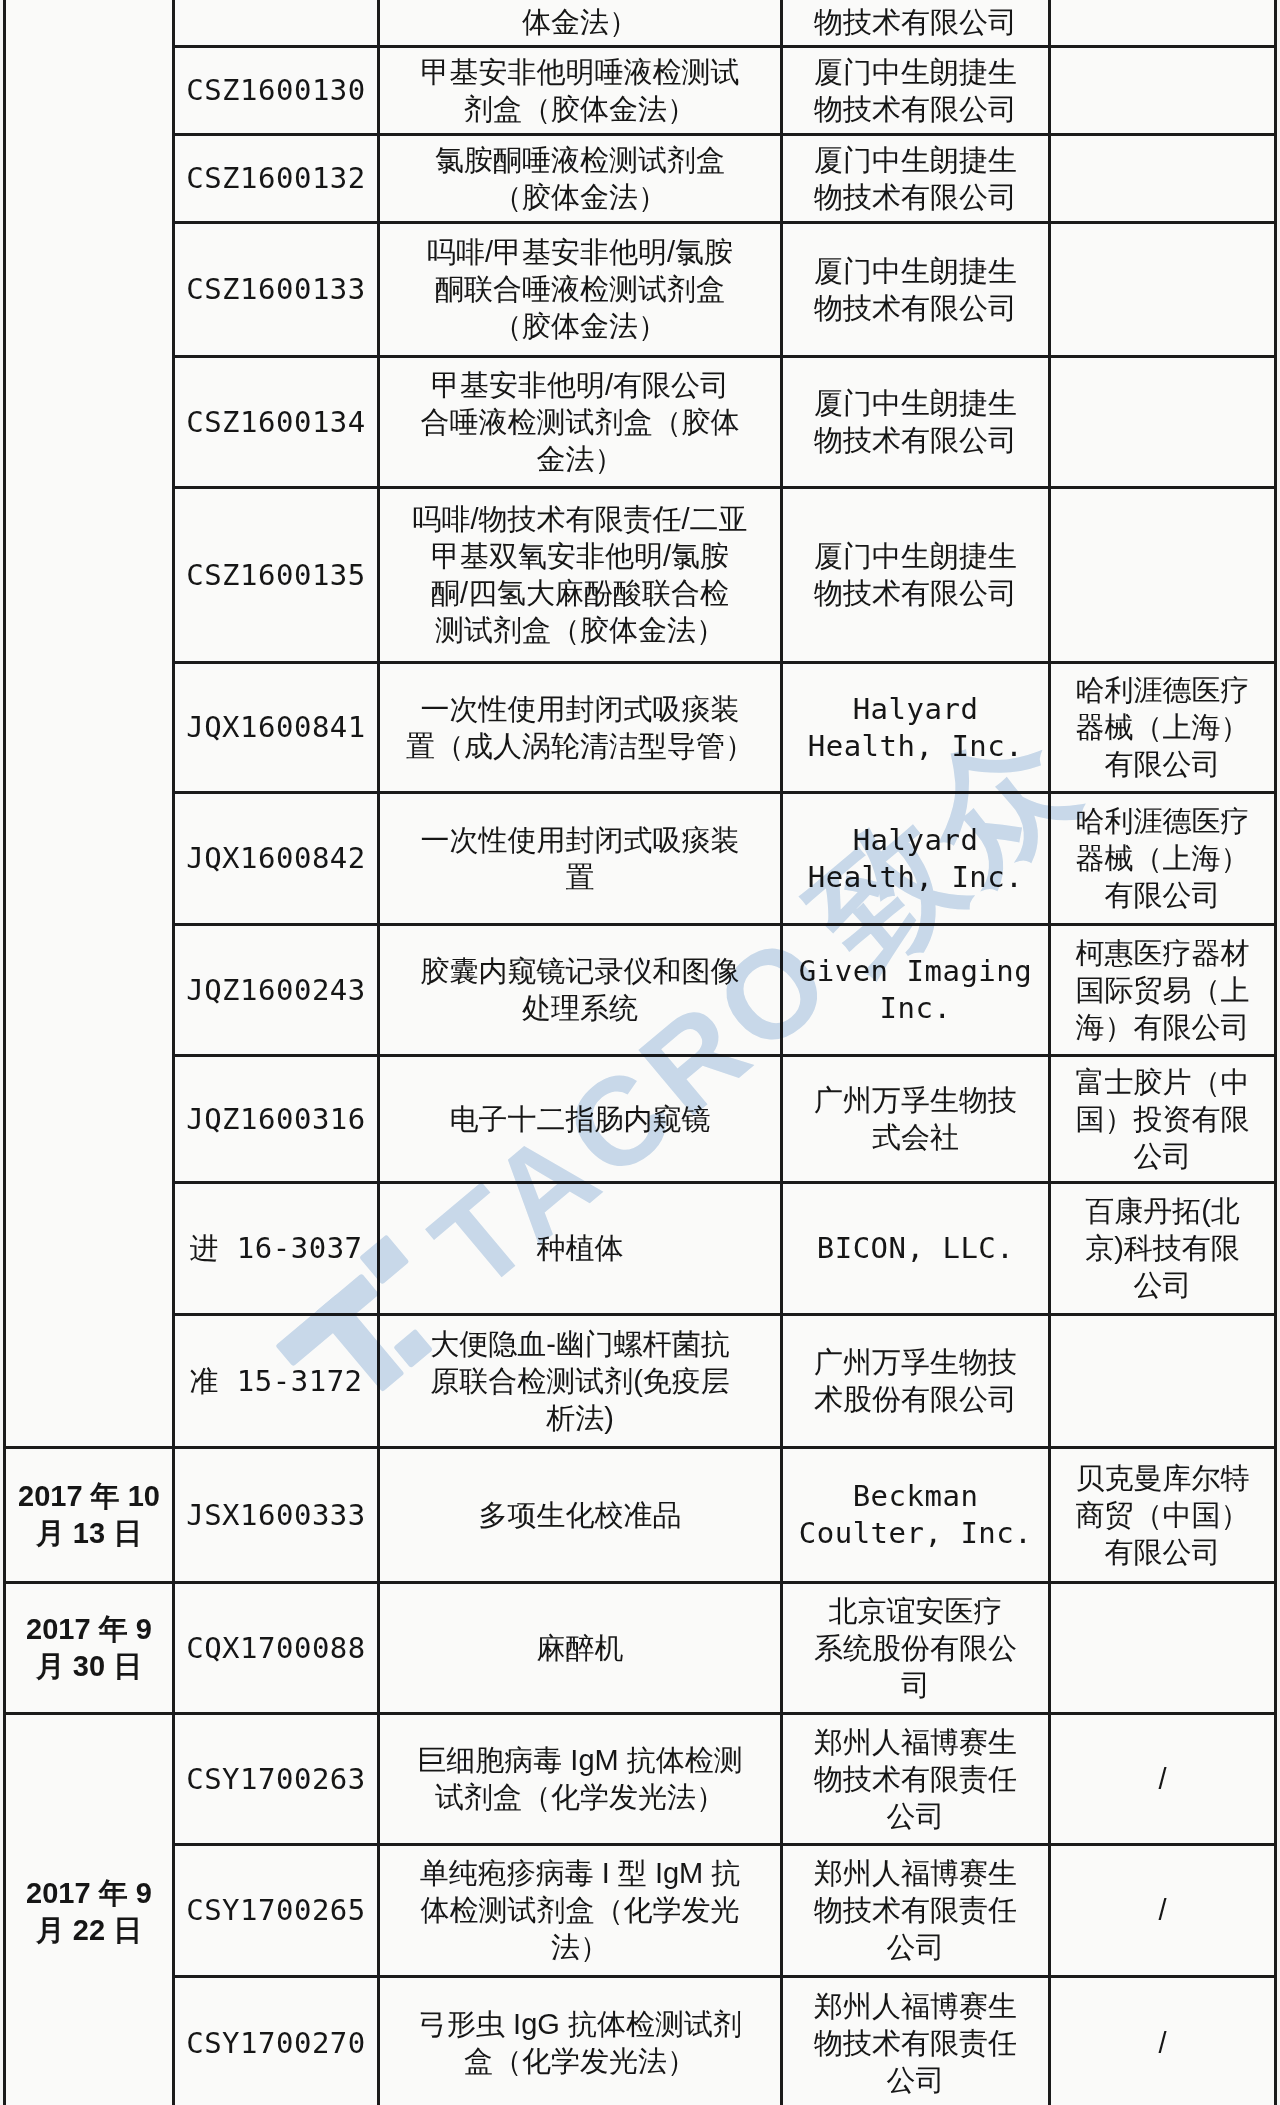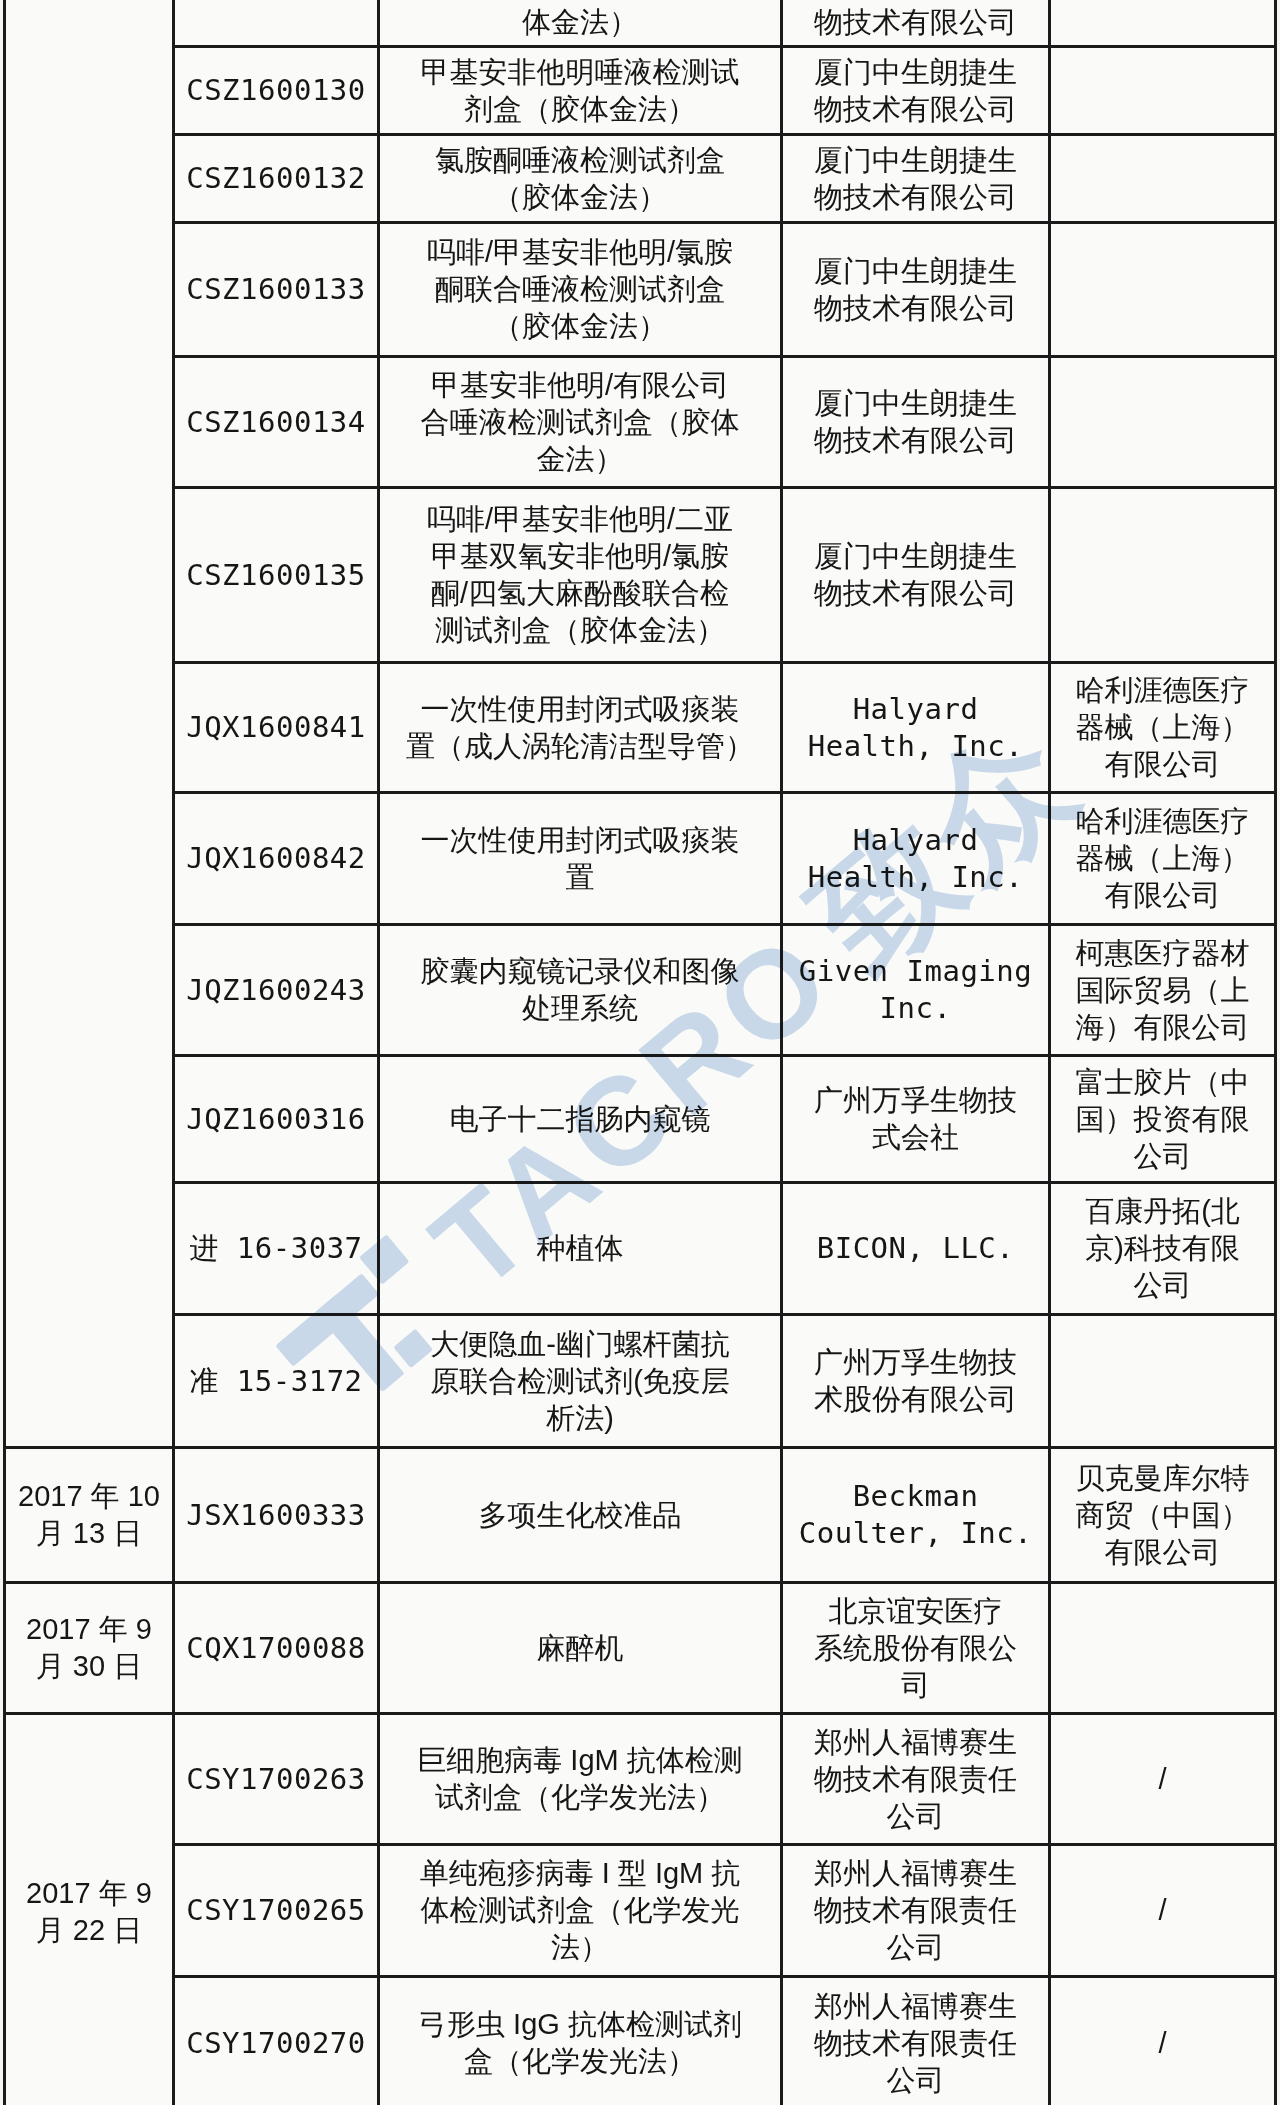--- a/index.html
+++ b/index.html
@@ -37,20 +37,21 @@
   }
   table.reg tr.first td { border-top: none; }
   td.m {
     font-family: "DejaVu Sans Mono", monospace;
     font-size: 27px;
     letter-spacing: 0.5px;
   }
   td.date {
     padding: 2px 4px;
     font-size: 28px;
+    font-weight: bold;
   }
   
   .watermark {
     position: absolute;
     left: 270px;
     top: 955px;
     width: 820px;
     height: 230px;
     display: flex;
     align-items: center;
@@ -126,21 +127,21 @@
         <td class="m">CSZ1600134</td>
         <td>甲基安非他明/有限公司
 合唾液检测试剂盒（胶体
 金法）</td>
         <td>厦门中生朗捷生
 物技术有限公司</td>
         <td></td>
       </tr>
       <tr style="height:175px">
         <td class="m">CSZ1600135</td>
-        <td>吗啡/甲基安非他明/二亚
+        <td>吗啡/物技术有限责任/二亚
 甲基双氧安非他明/氯胺
 酮/四氢大麻酚酸联合检
 测试剂盒（胶体金法）</td>
         <td>厦门中生朗捷生
 物技术有限公司</td>
         <td></td>
       </tr>
       <tr style="height:130px">
         <td class="m">JQX1600841</td>
         <td>一次性使用封闭式吸痰装

